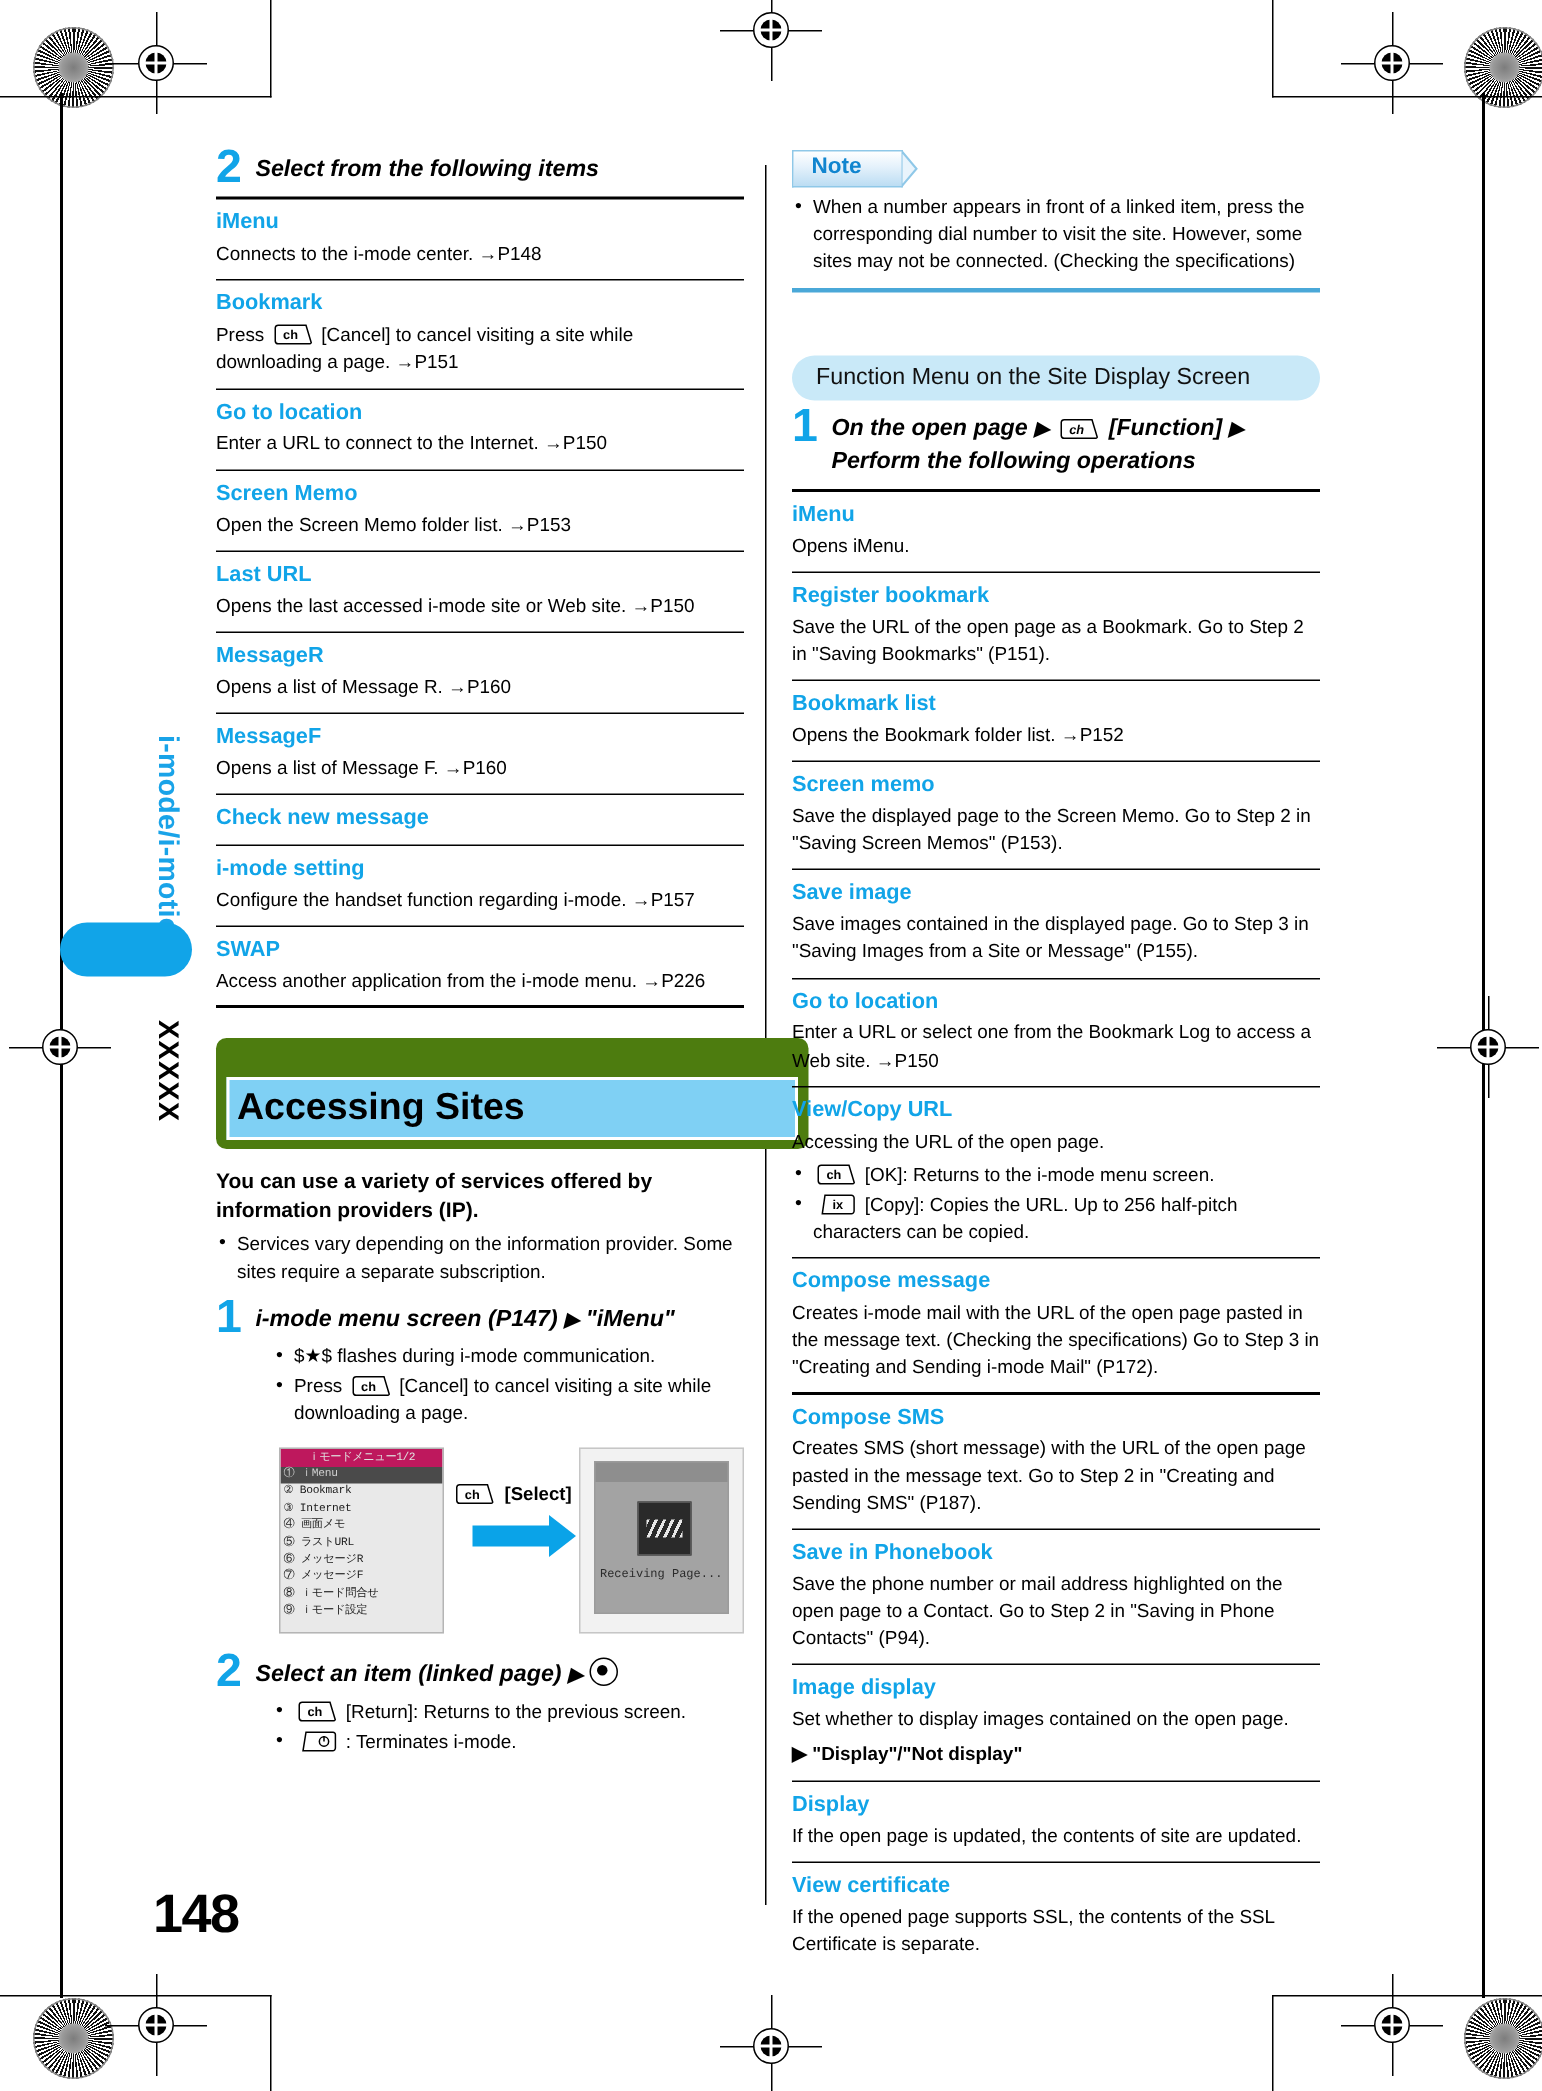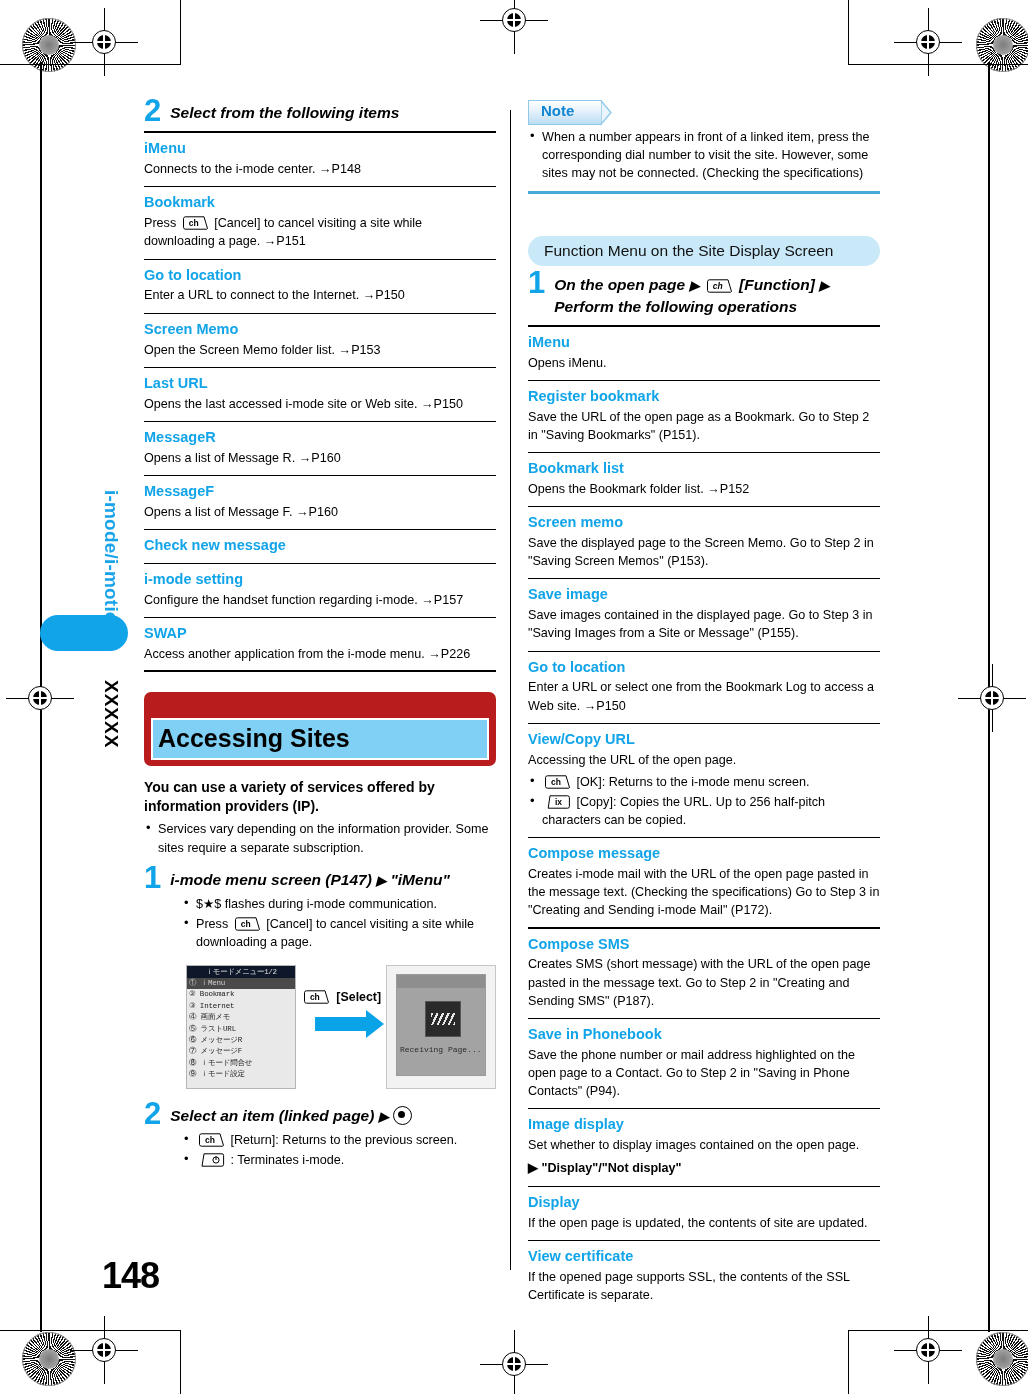--- a/index.html
+++ b/index.html
@@ -75,33 +75,33 @@
     display:inline-block;position:relative;vertical-align:-3px;
     width:27px;height:14px;margin:0 2px;
   }
   .keyicon svg{position:absolute;left:0;top:0;}
   .keyicon .kglyph{position:absolute;left:7px;top:1px;font-size:8.5px;line-height:12px;font-weight:bold;}
   .circle-key{display:inline-block;width:17px;height:17px;border:1.6px solid #000;border-radius:50%;position:relative;vertical-align:-3.5px;}
   .circle-key::after{content:"";position:absolute;left:4px;top:4px;width:7px;height:7px;border-radius:50%;background:#000;}
   .tri{font-size:13px;}
 
   
-  #section-banner{margin-top:20px;position:relative;width:352px;height:74px;
-     background:#b91c1c;border-radius:7px;}
+  #section-banner{margin-top:20px;position:relative;width:395px;height:74px;
+     background:#4d7c0f;border-radius:7px;}
   #section-banner .inner{position:absolute;left:7px;right:7px;top:26px;bottom:6px;
      background:#7fd0f4;border:2px solid #ffffff;box-sizing:border-box;}
   #section-banner .ttl{position:absolute;left:14px;top:26px;font-size:25px;font-weight:bold;color:#000;line-height:40px;}
 
   #lead{font-size:14px;font-weight:bold;line-height:1.36;margin-top:12px;}
 
   
   #shots{display:flex;align-items:flex-start;margin-top:14px;gap:0;}
   .phone-shot{width:112px;height:122px;background:#e9e9e9;border:1px solid #b5b5b5;position:relative;overflow:hidden;
      font-family:"Liberation Mono", monospace;}
-  .shot-title{height:12px;background:#0f172a;color:#e0e0e0;font-size:7.5px;line-height:12px;text-align:center;letter-spacing:-.3px;}
+  .shot-title{height:12px;background:#be185d;color:#e0e0e0;font-size:7.5px;line-height:12px;text-align:center;letter-spacing:-.3px;}
   .shot-row{font-size:7.5px;line-height:11.4px;color:#1b1b1b;padding-left:2px;white-space:nowrap;letter-spacing:-.2px;}
   .shot-row.sel{background:#4a4a4a;color:#cfcfcf;}
   .shot-mid{width:92px;text-align:center;padding-top:22px;}
   .shot-mid .sel-label{font-size:12.4px;font-weight:bold;}
   .arrow-right{width:52px;height:14px;background:#0aa3e8;position:relative;margin:12px auto 0;}
   .arrow-right::after{content:"";position:absolute;right:-17px;top:-7px;width:0;height:0;
       border-top:14px solid transparent;border-bottom:14px solid transparent;border-left:18px solid #0aa3e8;}
   #shot-right{width:112px;height:122px;background:#f2f2f2;border:1px solid #c6c6c6;position:relative;}
   #shot-right .scr{position:absolute;left:9px;right:9px;top:8px;bottom:12px;background:#a3a3a3;border:1px solid #9b9b9b;}
   #shot-right .bar{position:absolute;left:0;right:0;top:0;height:13px;background:#8e8e8e;}

